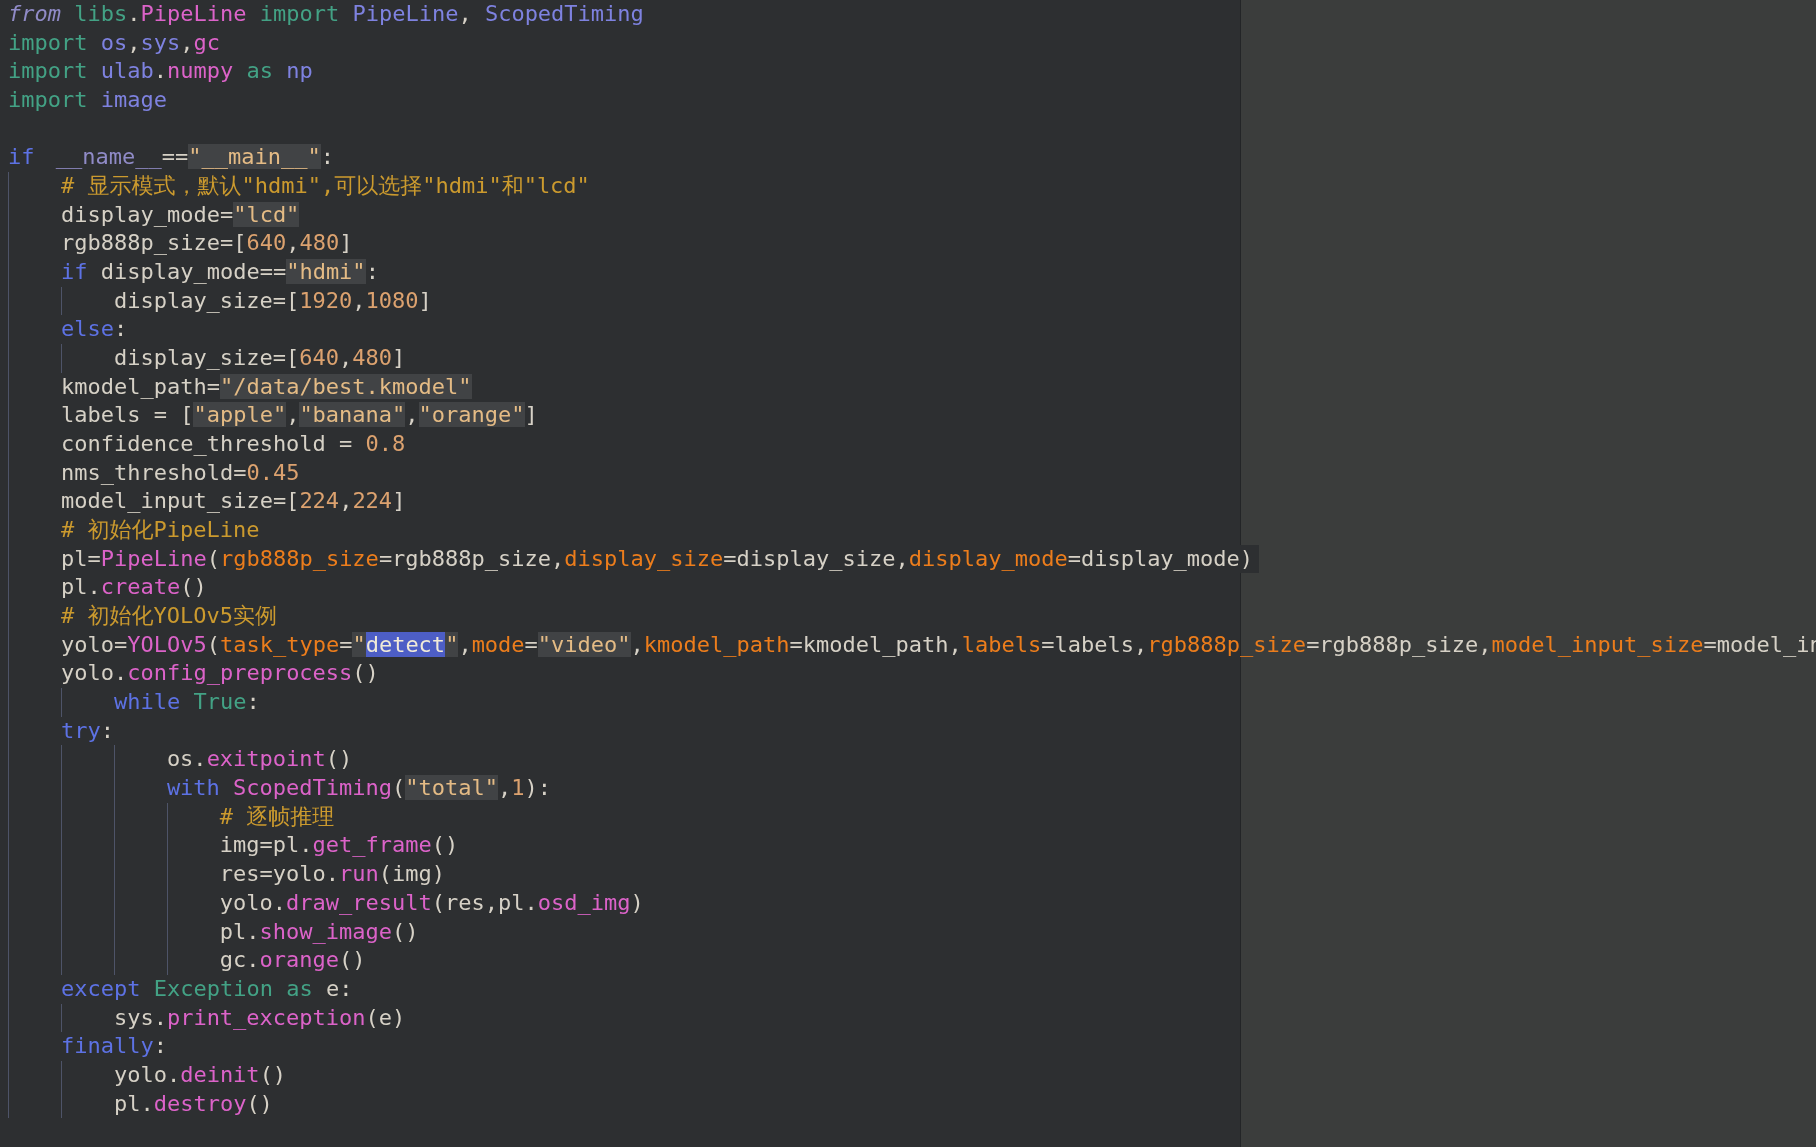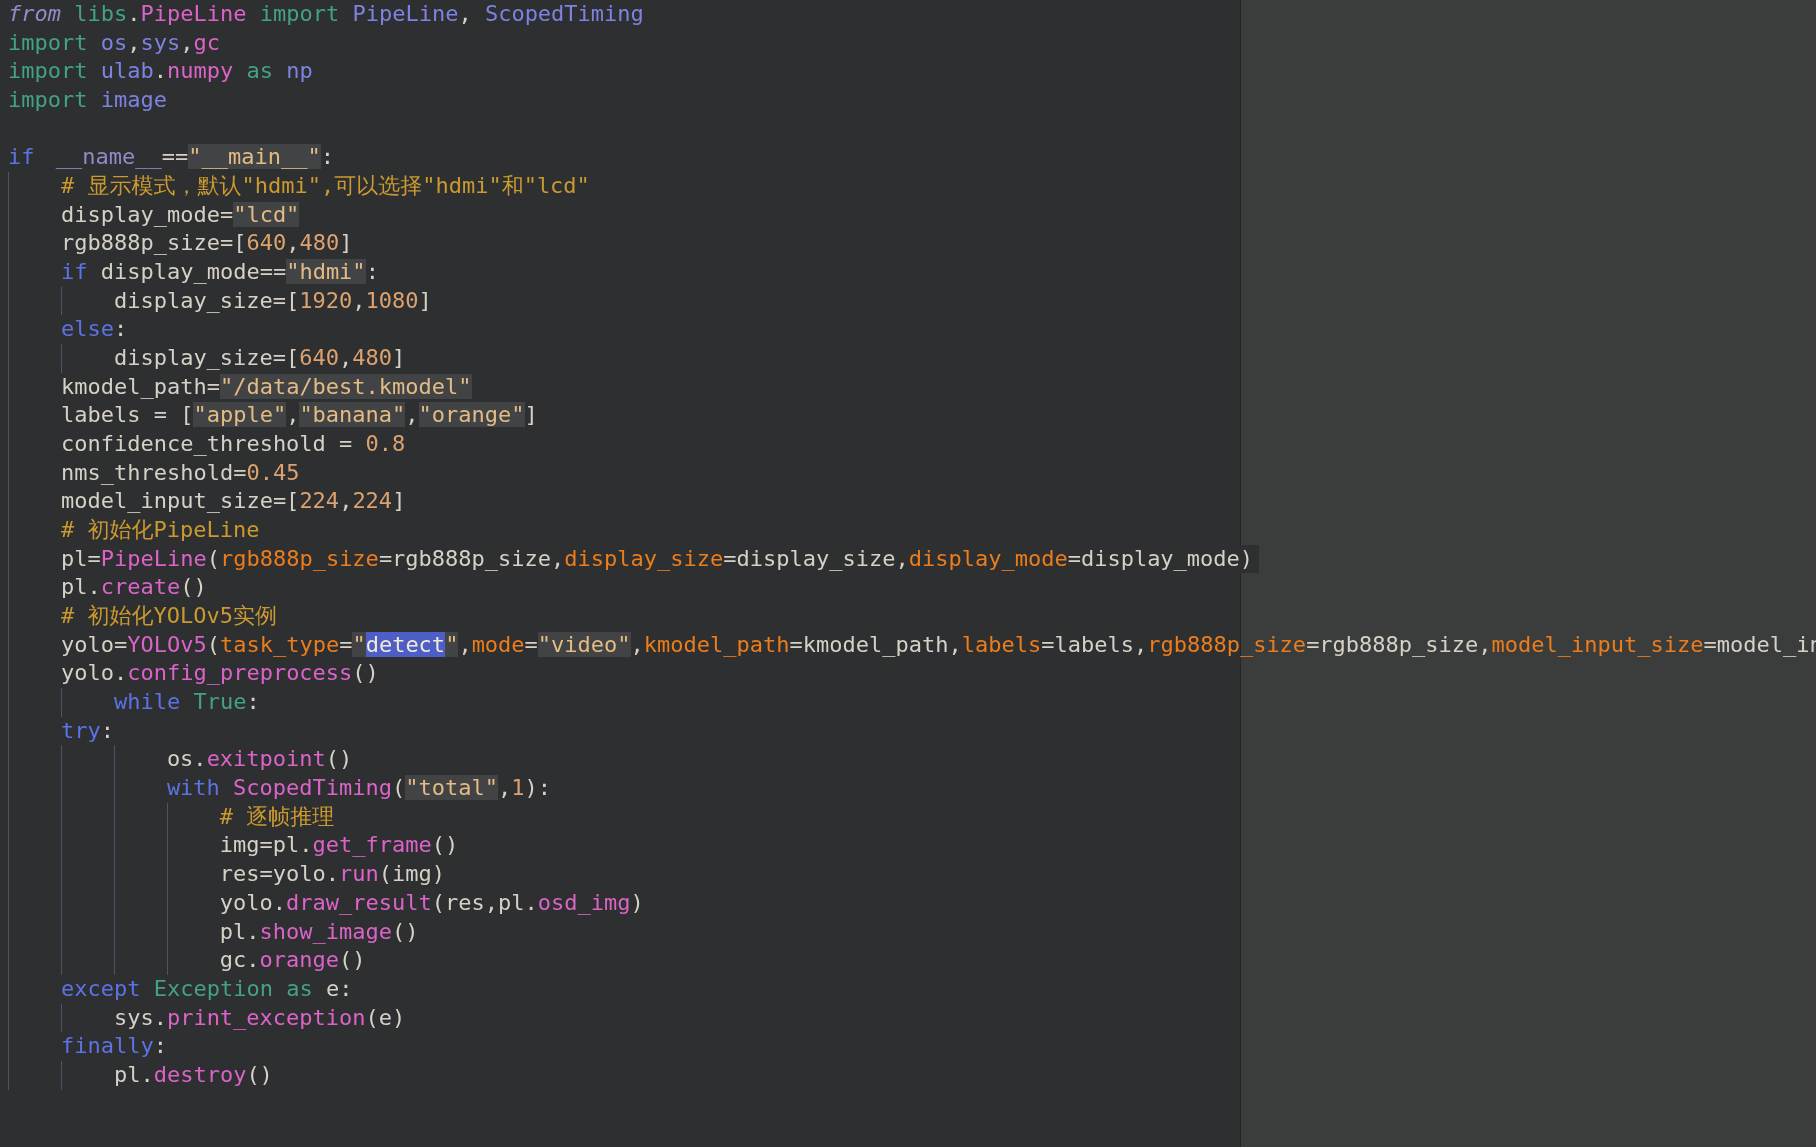--- a/index.html
+++ b/index.html
@@ -85,14 +85,15 @@
     <div class="line"><span class="indent" style="width: 158.88px;"></span><span class="tk-kw">with</span><span class="tk-fg"> </span><span class="tk-cls">ScopedTiming</span><span class="tk-fg">(</span><span class="tk-str">"total"</span><span class="tk-fg">,</span><span class="tk-num">1</span><span class="tk-fg">):</span></div>
     <div class="line"><span class="indent" style="width: 211.84px;"></span><span class="tk-cmt"># 逐帧推理</span></div>
     <div class="line"><span class="indent" style="width: 211.84px;"></span><span class="tk-fg">img=pl.</span><span class="tk-cls">get_frame</span><span class="tk-fg">()</span></div>
     <div class="line"><span class="indent" style="width: 211.84px;"></span><span class="tk-fg">res=yolo.</span><span class="tk-cls">run</span><span class="tk-fg">(img)</span></div>
     <div class="line"><span class="indent" style="width: 211.84px;"></span><span class="tk-fg">yolo.</span><span class="tk-cls">draw_result</span><span class="tk-fg">(res,pl.</span><span class="tk-cls">osd_img</span><span class="tk-fg">)</span></div>
     <div class="line"><span class="indent" style="width: 211.84px;"></span><span class="tk-fg">pl.</span><span class="tk-cls">show_image</span><span class="tk-fg">()</span></div>
     <div class="line"><span class="indent" style="width: 211.84px;"></span><span class="tk-fg">gc.</span><span class="tk-cls">orange</span><span class="tk-fg">()</span></div>
     <div class="line"><span class="indent" style="width: 52.96px;"></span><span class="tk-kw">except</span><span class="tk-fg"> </span><span class="tk-imp">Exception</span><span class="tk-fg"> </span><span class="tk-imp">as</span><span class="tk-fg"> e:</span></div>
     <div class="line"><span class="indent" style="width: 105.92px;"></span><span class="tk-fg">sys.</span><span class="tk-cls">print_exception</span><span class="tk-fg">(e)</span></div>
     <div class="line"><span class="indent" style="width: 52.96px;"></span><span class="tk-kw">finally</span><span class="tk-fg">:</span></div>
+    <div class="line"><span class="indent" style="width: 105.92px;"></span><span class="tk-fg">yolo.</span><span class="tk-cls">deinit</span><span class="tk-fg">()</span></div>
     <div class="line"><span class="indent" style="width: 105.92px;"></span><span class="tk-fg">pl.</span><span class="tk-cls">destroy</span><span class="tk-fg">()</span></div>
   </div>
 
 </body></html>

